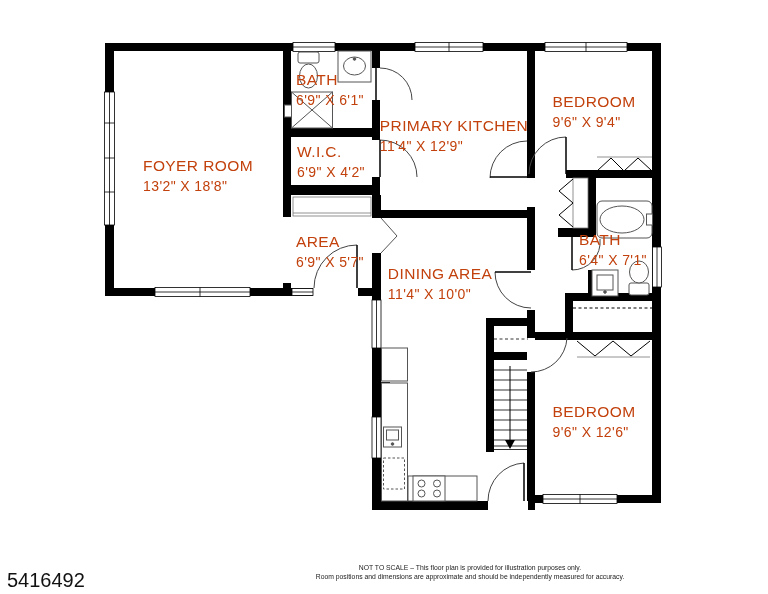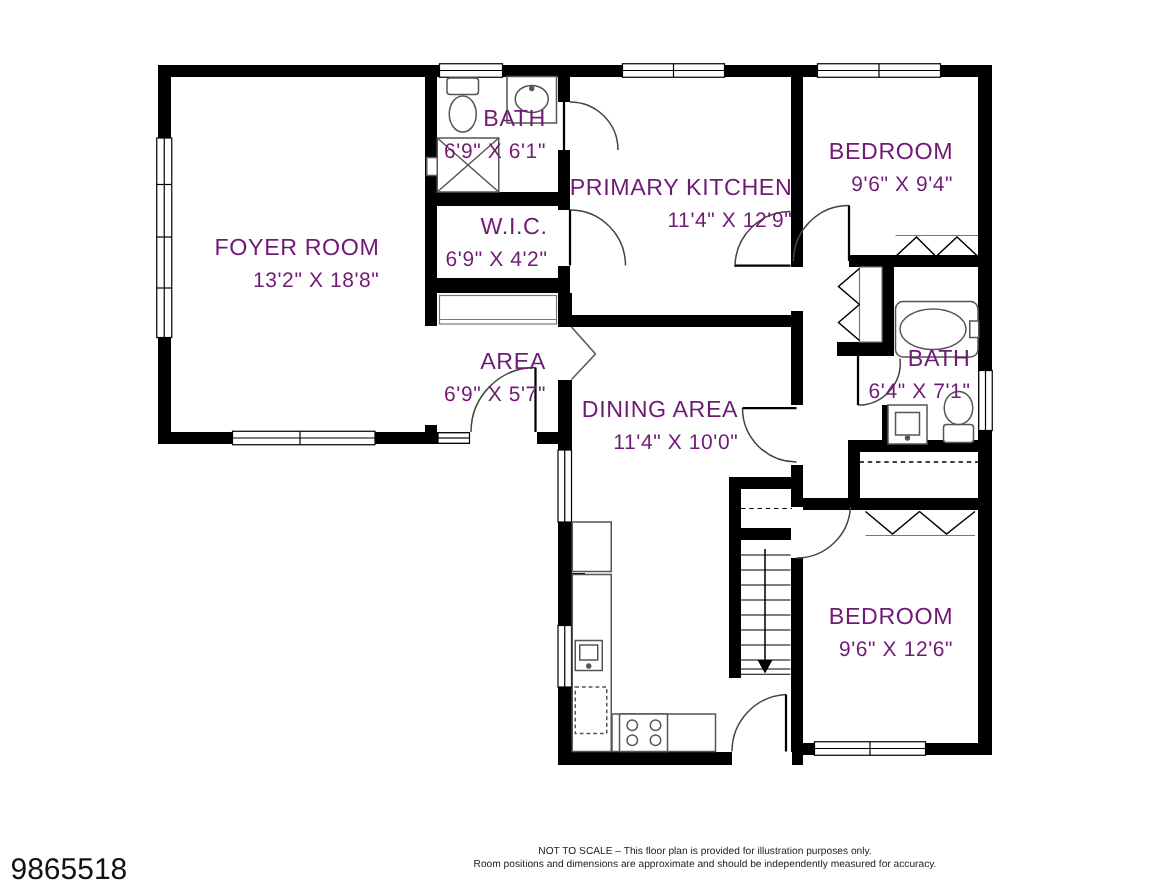--- a/index.html
+++ b/index.html
@@ -1,20 +1,20 @@
 <!DOCTYPE html>
 <html><head>
 <meta charset="utf-8">
 <style>
   html,body{margin:0;padding:0;background:#fff;}
   .page{position:relative;width:768px;height:594px;background:#fff;overflow:hidden;
         font-family:"Liberation Sans", sans-serif;}
   svg{position:absolute;left:0;top:0;}
-  .room-label{position:absolute;transform:translate(-50%,-50%);text-align:right;
-    color:#701a75;line-height:20px;white-space:nowrap;letter-spacing:0.4px;}
+  .room-label{position:absolute;transform:translate(-50%,-50%);text-align:left;
+    color:#c2410c;line-height:20px;white-space:nowrap;letter-spacing:0.4px;}
   .room-label .rname{font-size:15.5px;}
   .room-label .rdims{font-size:14px;}
   .plan-id{position:absolute;left:7px;top:569px;font-size:20px;color:#111;}
   .disclaimer{position:absolute;left:250px;top:563px;width:440px;text-align:center;
     font-size:6.8px;line-height:9px;color:#222;}
 </style>
 </head>
 <body>
 
 <div class="page">
@@ -255,19 +255,19 @@
 </div>
 <div class="room-label" style="left:613px;top:250px">
   <div class="rname">BATH</div>
   <div class="rdims">6'4" X 7'1"</div>
 </div>
 <div class="room-label" style="left:594px;top:422px">
   <div class="rname">BEDROOM</div>
   <div class="rdims">9'6" X 12'6"</div>
 </div>
 
-<div class="plan-id">9865518</div>
+<div class="plan-id">5416492</div>
 <div class="disclaimer">
   <div>NOT TO SCALE – This floor plan is provided for illustration purposes only.</div>
   <div>Room positions and dimensions are approximate and should be independently measured for accuracy.</div>
 </div>
 
 </div>
 
 </body></html>

